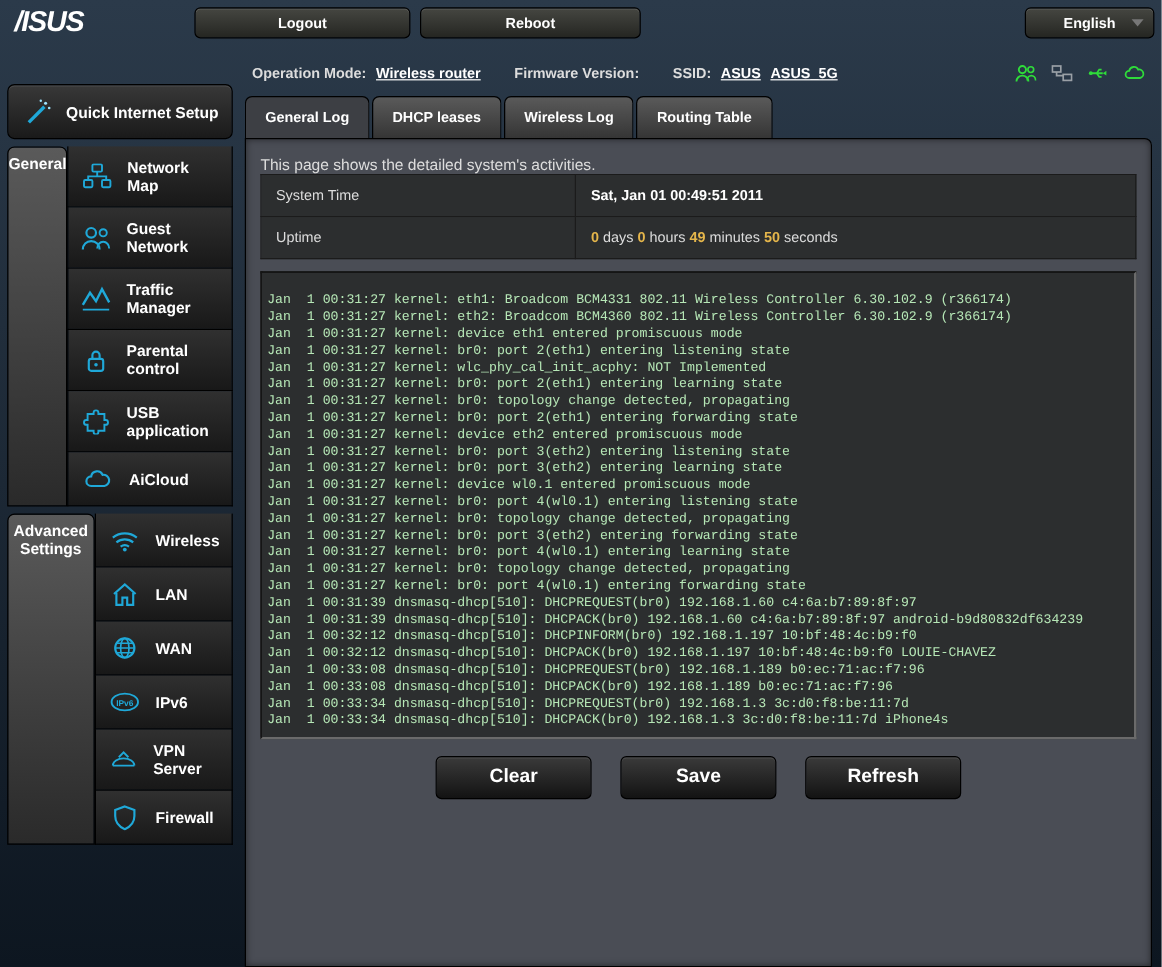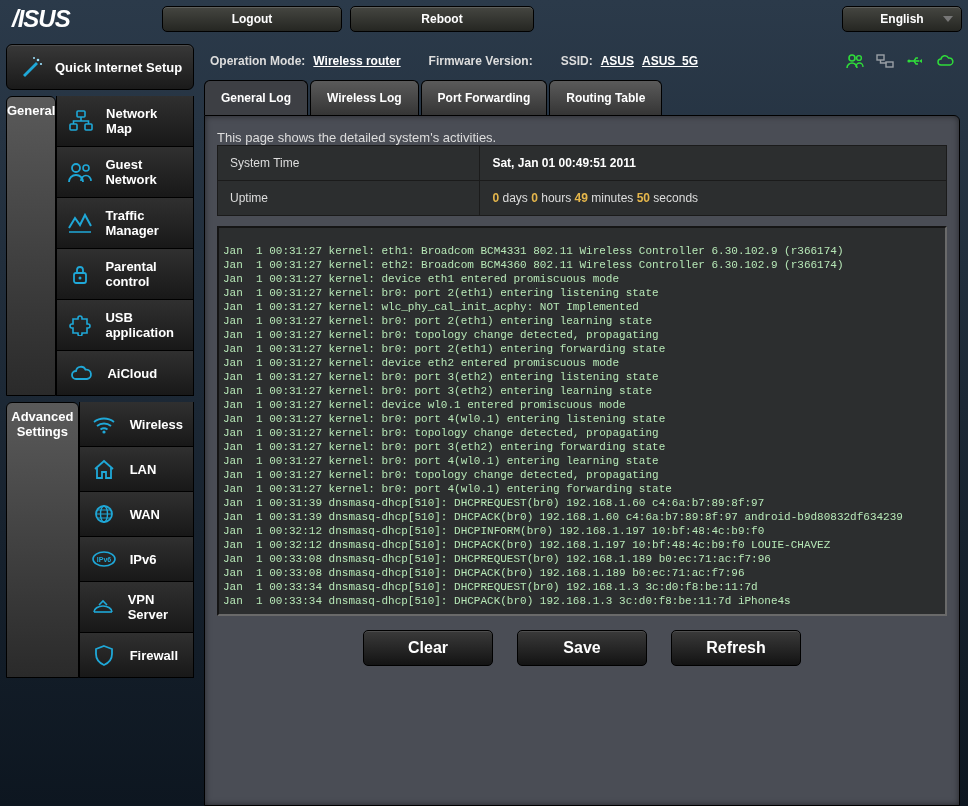--- a/index.html
+++ b/index.html
@@ -40,21 +40,21 @@
   font-size: 12px;
   cursor: pointer;
   display: flex;
   align-items: center;
   justify-content: center;
   box-shadow: inset 0 1px 0 rgba(255,255,255,0.15);
 }
 .logout-btn { width: 180px; margin-left: 56px; }
 .reboot-btn { width: 184px; }
 .spacer { flex: 1; }
-.lang-btn { width: 120px; position: relative; justify-content: center; }
+.lang-btn { width: 108px; position: relative; justify-content: center; }
 .lang-caret {
   position: absolute; right: 8px; top: 9px;
   width: 0; height: 0;
   border-left: 5px solid transparent;
   border-right: 5px solid transparent;
   border-top: 6px solid #777;
 }
 .body { display: flex; flex: 1; min-height: 0; }
 .sidebar { width: 200px; padding: 6px 6px 0 6px; display: flex; flex-direction: column; gap: 6px; }
 .qis-box {
@@ -63,20 +63,21 @@
   border-radius: 6px;
   padding: 8px 10px;
   display: flex;
   align-items: center;
   gap: 10px;
   color: #fff;
   font-weight: bold;
   font-size: 13px;
   cursor: pointer;
   box-shadow: inset 0 1px 0 rgba(255,255,255,0.1);
+  margin-top: 26px;
 }
 .qis-icon {
   width: 28px; height: 28px;
   display: flex; align-items: center; justify-content: center;
 }
 .section-header {
   background: linear-gradient(to bottom, #5a5a5a 0%, #2a2a2a 100%);
   border: 1px solid #000;
   border-radius: 6px 6px 0 0;
   text-align: center;
@@ -410,22 +411,22 @@
           <span class="sicon" style="color:#2fdc3a">
             <svg width="18" height="16" viewBox="0 0 18 16">
                 <path d="M5 12a3 3 0 010-6 4 4 0 017.5-1A3 3 0 0114 12H5z" fill="none" stroke="currentColor" stroke-width="1.5"></path>
               </svg>
           </span>
         </div>
       </div>
 
       <div class="tabs" id="tabs">
           <div class="tab active">General Log</div>
+          <div class="tab">DHCP leases</div>
           <div class="tab">Wireless Log</div>
-          <div class="tab">Port Forwarding</div>
           <div class="tab">Routing Table</div>
         </div>
 
       <div class="panel">
         <div class="panel-desc">This page shows the detailed system's activities.</div>
 
         <table class="kv-table">
           <tbody>
               <tr>
             <td style="width:36%">System Time</td>

